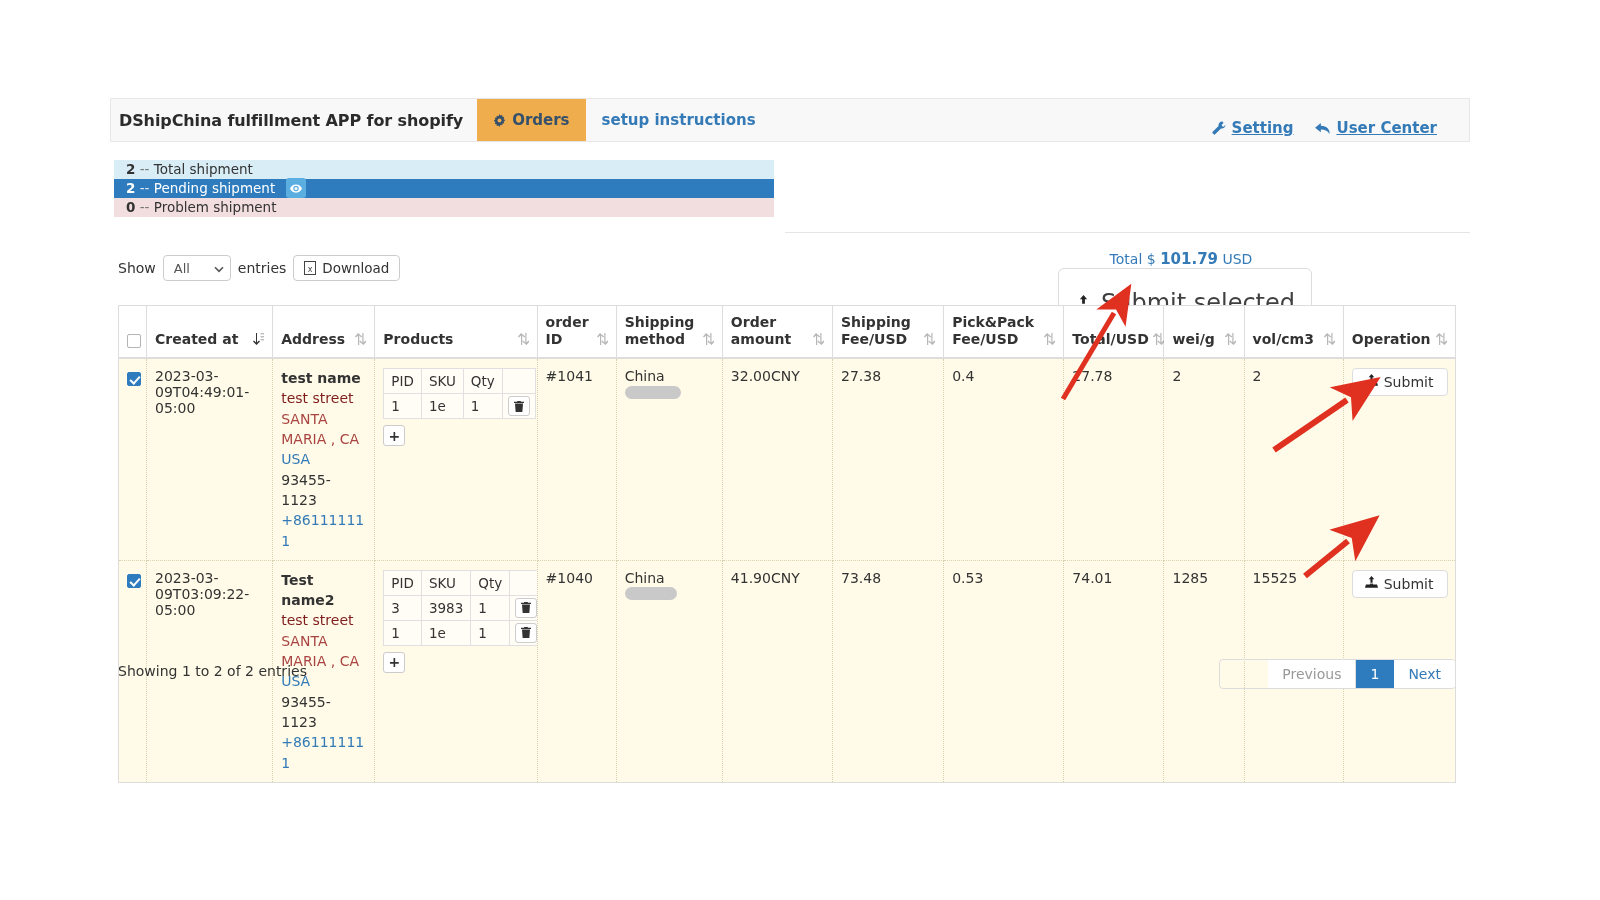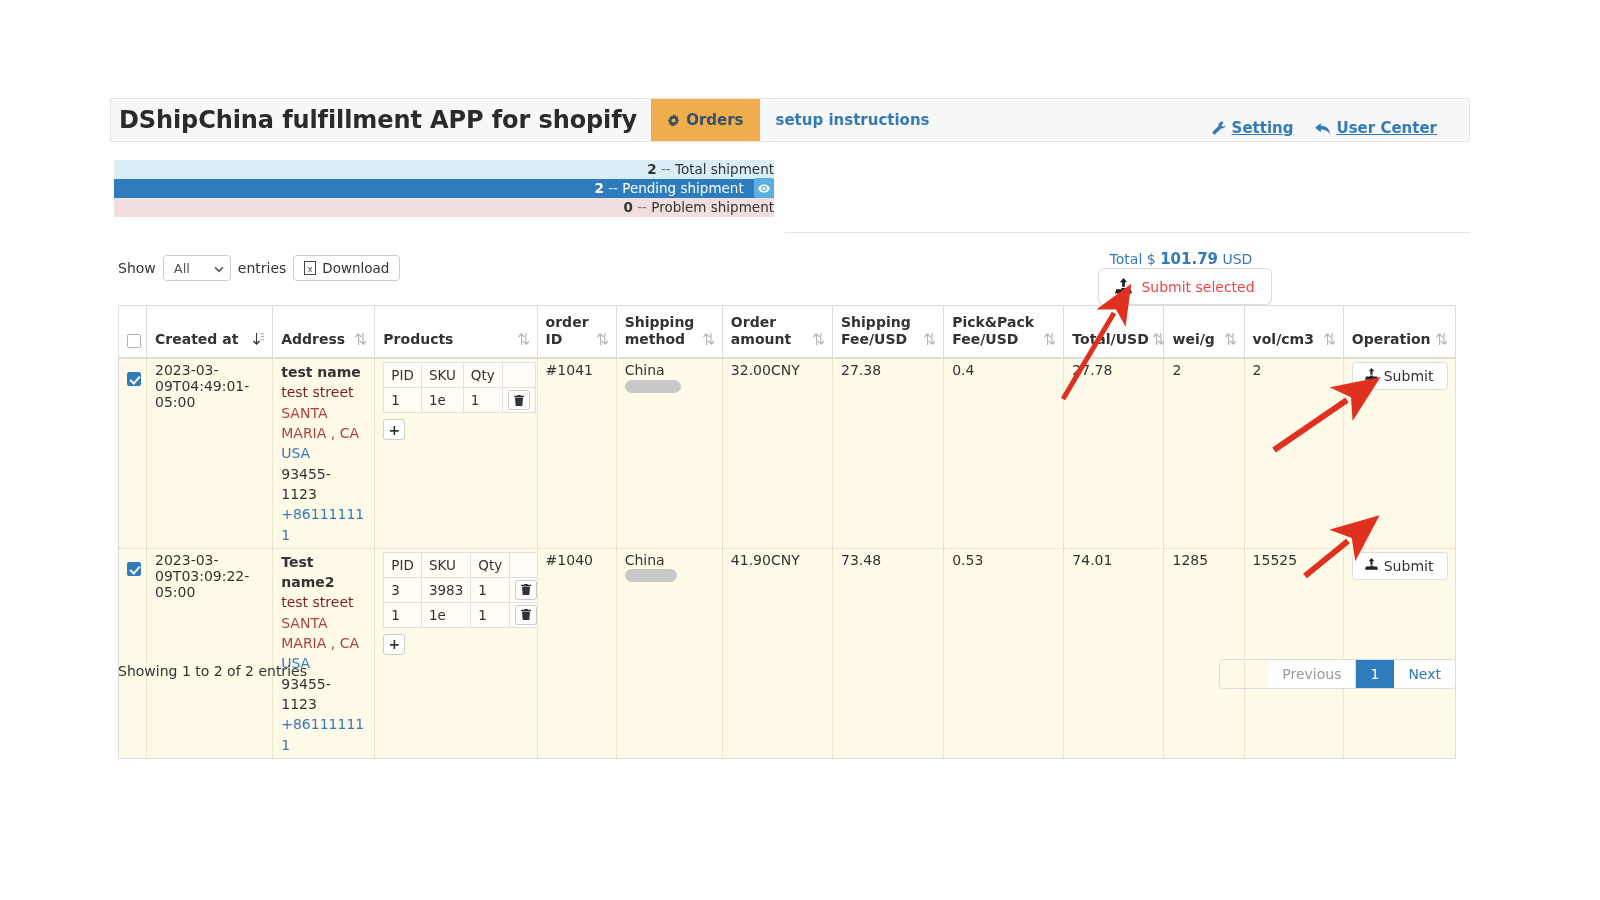--- a/index.html
+++ b/index.html
@@ -15,21 +15,21 @@
   
   .navbar {
     position: absolute; left: 110px; top: 98px; width: 1360px; height: 44px;
     background: #f8f8f8;
     border: 1px solid #e7e7e7;
     display: flex; align-items: stretch;
   }
   .brand {
     display: flex; align-items: center;
     padding: 0 14px 0 8px;
-    font-size: 24px; font-weight: bold; color: #2b2b2b;
+    font-size: 16px; font-weight: bold; color: #2b2b2b;
     letter-spacing: -0.1px;
     white-space: nowrap;
   }
   .nav-tab {
     display: flex; align-items: center; gap: 6px;
     padding: 0 16px;
     font-size: 15px; font-weight: bold;
     color: #337ab7; text-decoration: none;
     white-space: nowrap;
   }
@@ -48,23 +48,22 @@
   .ico svg { display: block; }
 
   
   .status-wrap {
     position: absolute; left: 114px; top: 160px; width: 660px;
   }
   .status-row {
     position: relative;
     height: 19px; line-height: 19px;
     font-size: 13.5px; color: #333;
-    padding-left: 20px;
+    padding-left: 12px;
     white-space: nowrap;
-    text-align: right;
   }
   .status-row .num { font-weight: bold; }
   .status-row .dash { color: #777; }
   .sr-total   { background: #d9edf7; }
   .sr-pending { background: #2e7cbe; color: #fff; }
   .sr-pending .dash { color: #dde8f2; }
   .sr-success { background: #dff0d8; }
   .sr-problem { background: #f2dede; }
   .eye-btn {
     display: inline-flex; align-items: center; justify-content: center;
@@ -110,22 +109,22 @@
     position: absolute; left: 900px; top: 250px; right: 130px;
     display: flex; align-items: center; justify-content: flex-end; gap: 0; flex-direction: column;
   }
   .total-txt {
     font-size: 14px; color: #337ab7; white-space: nowrap; padding-right: 8px;
   }
   .total-txt b { font-size: 15px; }
   .btn-submit-selected {
     display: inline-flex; align-items: center; gap: 9px;
     border: 1px solid #ddd; border-radius: 6px; background: #fff;
-    color: #ef4444; font-size: 14px; font-family: inherit;
-    padding: 9px 16px; cursor: pointer; white-space: nowrap;
+    color: #404040; font-size: 24px; font-family: inherit;
+    padding: 20px 16px; cursor: pointer; white-space: nowrap;
     box-shadow: 0 1px 1px rgba(0,0,0,.03);
   }
   .search-wrap {
     display: flex; align-items: center; gap: 7px;
     font-size: 14px; color: #333; margin-left: 14px;
   }
   .search-input {
     border: 1px solid #ccc; border-radius: 4px;
     height: 28px; width: 163px;
     padding: 0 8px; font-size: 13px; font-family: inherit;
@@ -155,21 +154,21 @@
   .th-inner { display: flex; align-items: flex-end; justify-content: space-between; gap: 4px; }
   .th-label { line-height: 1.22; }
   .sort-ico { flex: 0 0 auto; opacity: .35; position: relative; top: 1px; }
   .sort-ico.active { opacity: 1; }
   table.dt > tbody > tr > td {
     border: 1px solid #e4ddc2;
     border-style: dotted;
     border-color: #d9d0b0;
     vertical-align: top;
     font-size: 14px; color: #333;
-    padding: 3px 8px;
+    padding: 9px 8px;
     background: #fffbe8;
   }
   table.dt > tbody > tr > td.c-chk { text-align: center; padding-top: 11px; }
 
   .cb {
     appearance: none; -webkit-appearance: none;
     width: 14px; height: 14px; border: 1px solid #b4b4b4; border-radius: 2px;
     background: #fff; display: inline-block; vertical-align: middle;
     position: relative; margin: 0; cursor: pointer;
   }

